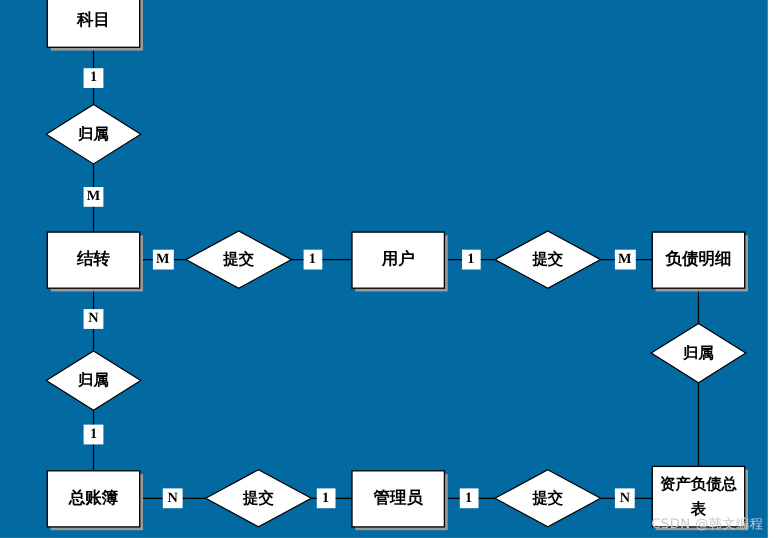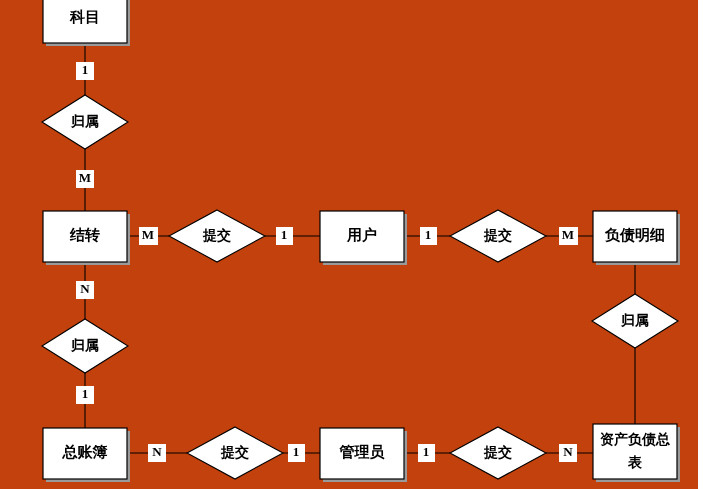--- a/index.html
+++ b/index.html
@@ -8,21 +8,21 @@
     padding: 0;
     background: #ffffff;
   }
   body {
     font-family: "Liberation Serif", "DejaVu Serif", serif;
   }
   #canvas {
     position: relative;
     width: 698px;
     height: 489px;
-    background: #c2410c;
+    background: #0369a1;
     overflow: hidden;
   }
   #diagram-svg {
     position: absolute;
     top: 0;
     left: 0;
     width: 704px;
     height: 489px;
   }
   .node-label {
@@ -215,14 +215,15 @@
 
       <rect fill="#ffffff" stroke="none" x="418" y="444" width="17" height="18"></rect>
       <text class="card-label" x="426" y="453">1</text>
 
       <rect fill="#ffffff" stroke="none" x="559" y="444" width="18" height="18"></rect>
       <text class="card-label" x="568" y="453">N</text>
     </g>
 
   </svg>
 
+  <div class="watermark">CSDN @韩文编程</div>
 
 </div>
 
 </body></html>

